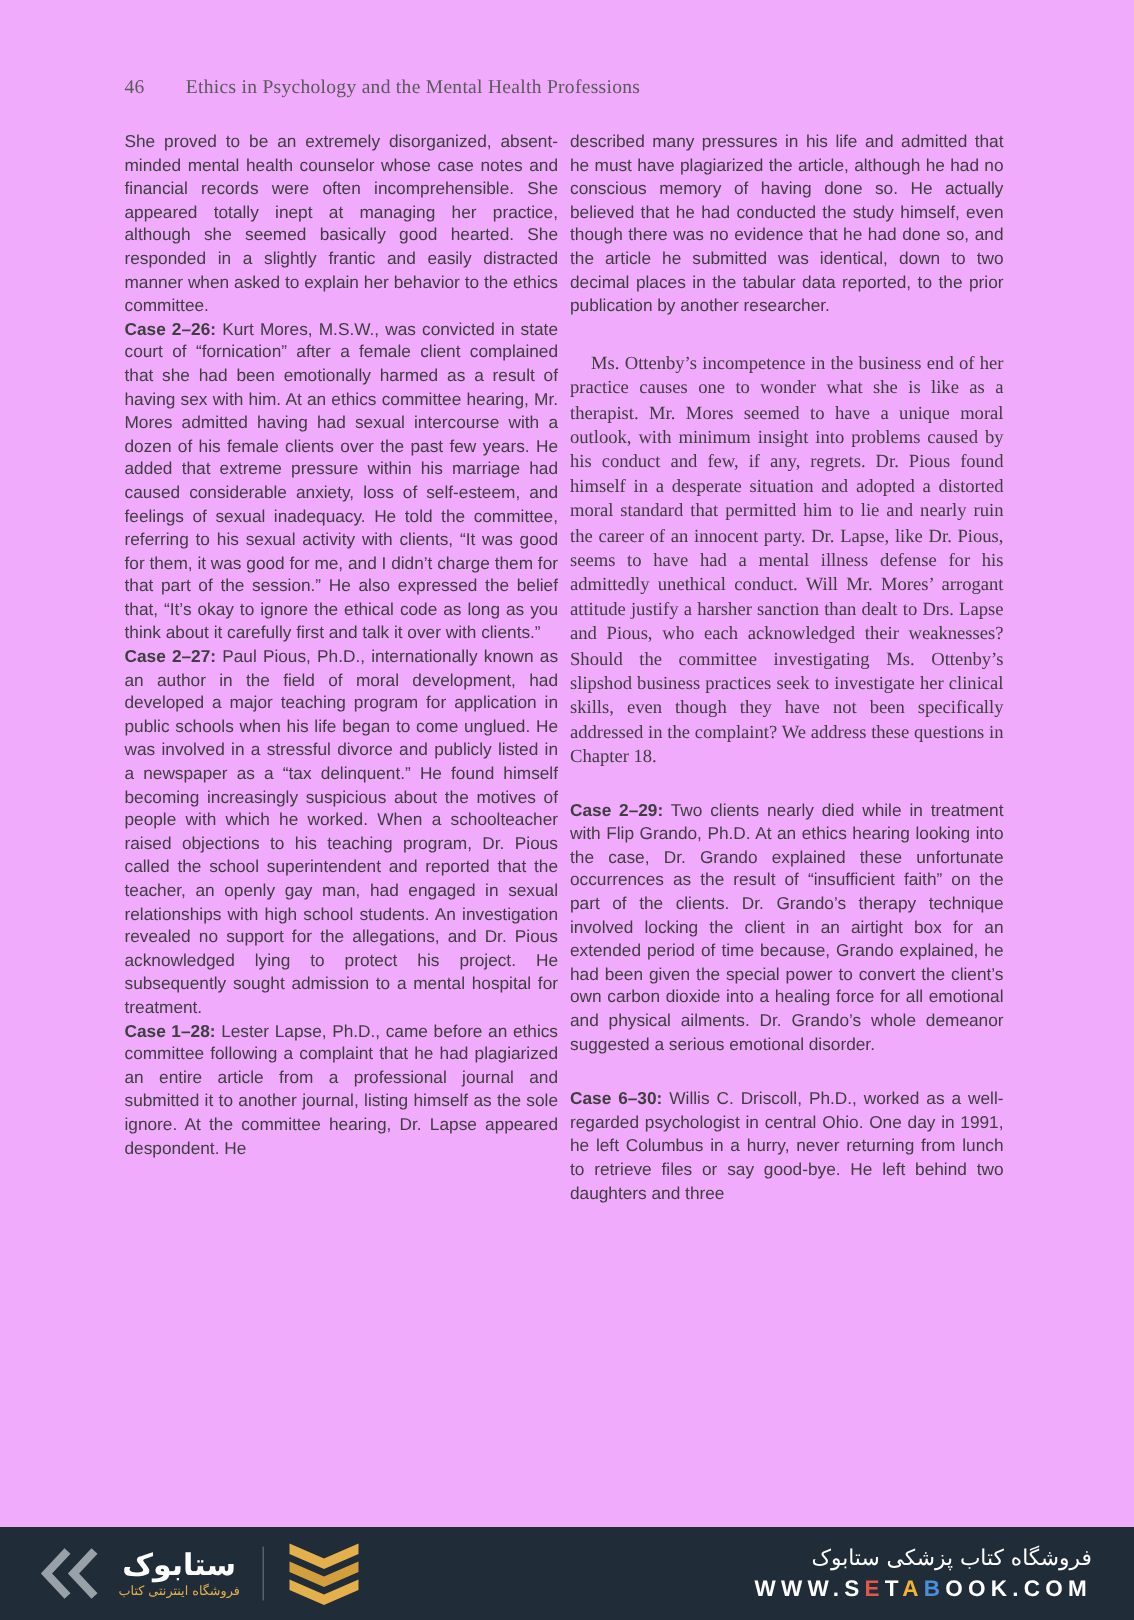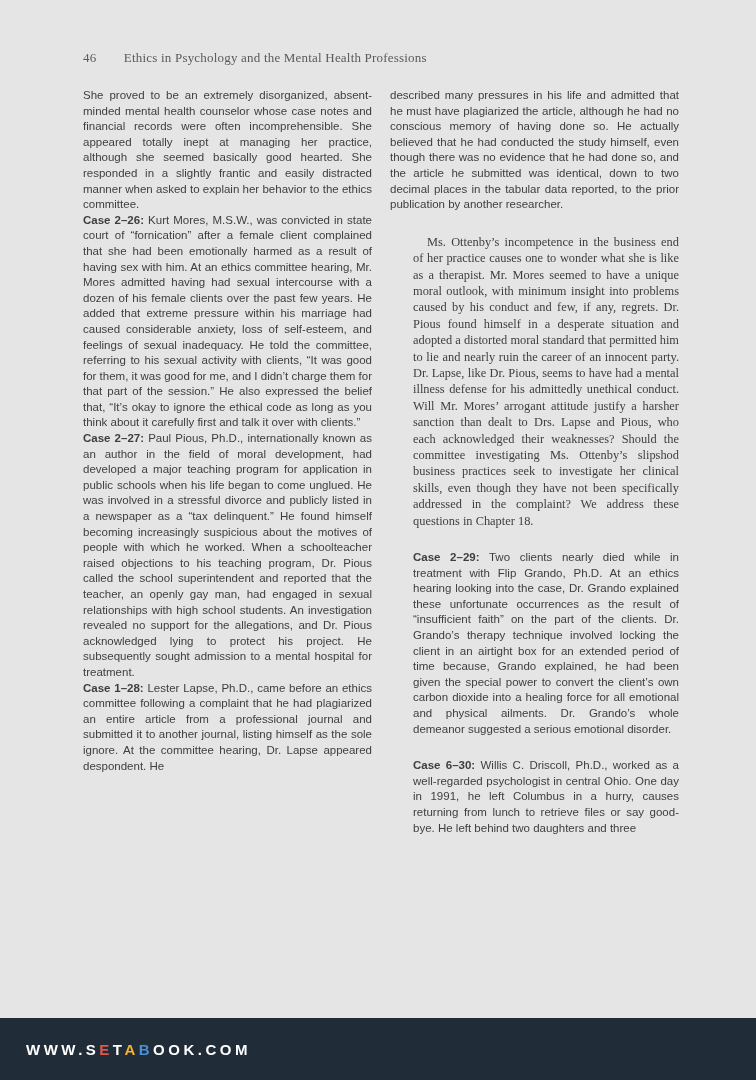--- a/index.html
+++ b/index.html
@@ -1,21 +1,21 @@
 <!DOCTYPE html>
 <html><head>
 <meta charset="utf-8">
 <title>Book Page</title>
 <style>
   html, body { margin: 0; padding: 0; background: #ffffff; }
   .page {
     position: relative;
     width: 756px;
     height: 1080px;
-    background: #e5e5e5;
+    background: #f0abfc;
     overflow: hidden;
     font-family: "Liberation Sans", sans-serif;
     color: #3e3e3e;
   }
   .page-header {
     position: absolute;
     top: 50px;
     left: 83px;
     right: 78px;
     font-family: "Liberation Serif", serif;
@@ -23,33 +23,33 @@
     color: #5a5a5a;
     letter-spacing: 0.2px;
   }
   .page-number { margin-right: 24px; }
   .columns {
     position: absolute;
     top: 88px;
     left: 83px;
     width: 596px;
     display: flex;
-    gap: 18px;
+    gap: 8px;
   }
   .col { width: 289px; }
   .para {
     margin: 0;
     font-size: 11.5px;
     line-height: 15.6px;
     text-align: justify;
     color: #3e3e3e;
     font-family: "Liberation Sans", sans-serif;
   }
   .col-left .para + .para { margin-top: 0; }
-  .col-right .para + .para { margin-top: 21px; margin-left: 23px; }
+  .col-right .para + .para { margin-top: 21px; }
   .para.narrative {
     font-family: "Liberation Serif", serif;
     font-size: 12.4px;
     line-height: 16.4px;
     text-indent: 14px;
   }
   .case-label { font-weight: bold; }
 
   .footer {
     position: absolute;
@@ -113,24 +113,45 @@
       <p class="para"><span>She proved to be an extremely disorganized, absent-minded mental health counselor whose case notes and financial records were often incomprehensible. She appeared totally inept at managing her practice, although she seemed basically good hearted. She responded in a slightly frantic and easily distracted manner when asked to explain her behavior to the ethics committee.</span></p>
       <p class="para"><strong class="case-label">Case 2–26:</strong> <span>Kurt Mores, M.S.W., was convicted in state court of “fornication” after a female client complained that she had been emotionally harmed as a result of having sex with him. At an ethics committee hearing, Mr. Mores admitted having had sexual intercourse with a dozen of his female clients over the past few years. He added that extreme pressure within his marriage had caused considerable anxiety, loss of self-esteem, and feelings of sexual inadequacy. He told the committee, referring to his sexual activity with clients, “It was good for them, it was good for me, and I didn’t charge them for that part of the session.” He also expressed the belief that, “It’s okay to ignore the ethical code as long as you think about it carefully first and talk it over with clients.”</span></p>
       <p class="para"><strong class="case-label">Case 2–27:</strong> <span>Paul Pious, Ph.D., internationally known as an author in the field of moral development, had developed a major teaching program for application in public schools when his life began to come unglued. He was involved in a stressful divorce and publicly listed in a newspaper as a “tax delinquent.” He found himself becoming increasingly suspicious about the motives of people with which he worked. When a schoolteacher raised objections to his teaching program, Dr. Pious called the school superintendent and reported that the teacher, an openly gay man, had engaged in sexual relationships with high school students. An investigation revealed no support for the allegations, and Dr. Pious acknowledged lying to protect his project. He subsequently sought admission to a mental hospital for treatment.</span></p>
       <p class="para"><strong class="case-label">Case 1–28:</strong> <span>Lester Lapse, Ph.D., came before an ethics committee following a complaint that he had plagiarized an entire article from a professional journal and submitted it to another journal, listing himself as the sole ignore. At the committee hearing, Dr. Lapse appeared despondent. He</span></p>
     </div>
 
     <div class="col col-right">
       <p class="para"><span>described many pressures in his life and admitted that he must have plagiarized the article, although he had no conscious memory of having done so. He actually believed that he had conducted the study himself, even though there was no evidence that he had done so, and the article he submitted was identical, down to two decimal places in the tabular data reported, to the prior publication by another researcher.</span></p>
       <p class="para narrative"><span>Ms. Ottenby’s incompetence in the business end of her practice causes one to wonder what she is like as a therapist. Mr. Mores seemed to have a unique moral outlook, with minimum insight into problems caused by his conduct and few, if any, regrets. Dr. Pious found himself in a desperate situation and adopted a distorted moral standard that permitted him to lie and nearly ruin the career of an innocent party. Dr. Lapse, like Dr. Pious, seems to have had a mental illness defense for his admittedly unethical conduct. Will Mr. Mores’ arrogant attitude justify a harsher sanction than dealt to Drs. Lapse and Pious, who each acknowledged their weaknesses? Should the committee investigating Ms. Ottenby’s slipshod business practices seek to investigate her clinical skills, even though they have not been specifically addressed in the complaint? We address these questions in Chapter 18.</span></p>
       <p class="para"><strong class="case-label">Case 2–29:</strong> <span>Two clients nearly died while in treatment with Flip Grando, Ph.D. At an ethics hearing looking into the case, Dr. Grando explained these unfortunate occurrences as the result of “insufficient faith” on the part of the clients. Dr. Grando’s therapy technique involved locking the client in an airtight box for an extended period of time because, Grando explained, he had been given the special power to convert the client’s own carbon dioxide into a healing force for all emotional and physical ailments. Dr. Grando’s whole demeanor suggested a serious emotional disorder.</span></p>
-      <p class="para"><strong class="case-label">Case 6–30:</strong> <span>Willis C. Driscoll, Ph.D., worked as a well-regarded psychologist in central Ohio. One day in 1991, he left Columbus in a hurry, causes returning from lunch to retrieve files or say good-bye. He left behind two daughters and three</span></p>
+      <p class="para"><strong class="case-label">Case 6–30:</strong> <span>Willis C. Driscoll, Ph.D., worked as a well-regarded psychologist in central Ohio. One day in 1991, he left Columbus in a hurry, never returning from lunch to retrieve files or say good-bye. He left behind two daughters and three</span></p>
     </div>
 
   </main>
 
   <footer class="footer">
+    <div class="footer-left">
+      <span class="icon">
+        <svg width="42" height="38" viewBox="0 0 42 38">
+          <path d="M19 4 L5 19 L19 34" stroke="#98a0a8" stroke-width="5.5" fill="none"></path>
+          <path d="M37 4 L23 19 L37 34" stroke="#98a0a8" stroke-width="5.5" fill="none"></path>
+        </svg>
+      </span>
+      <div class="brand-block">
+        <div class="brand-name" dir="rtl">ستابوک</div>
+        <div class="brand-sub" dir="rtl">فروشگاه اینترنتی کتاب</div>
+      </div>
+      <div class="v-divider"></div>
+      <span class="icon">
+        <svg width="50" height="42" viewBox="0 0 50 42">
+          <path d="M2 1 L25 11 L48 1 L48 8 L25 18 L2 8 Z" fill="#e3b04b"></path>
+          <path d="M2 13 L25 23 L48 13 L48 20 L25 30 L2 20 Z" fill="#d29f3c"></path>
+          <path d="M2 25 L25 35 L48 25 L48 32 L25 42 L2 32 Z" fill="#e3b04b"></path>
+        </svg>
+      </span>
+    </div>
     <div class="footer-right">
+      <div class="footer-tagline" dir="rtl">فروشگاه کتاب پزشکی ستابوک</div>
       <div class="footer-url"><span style="color: rgb(255, 255, 255);">WWW.</span><span style="color: rgb(255, 255, 255);">S</span><span style="color: rgb(226, 87, 76);">E</span><span style="color: rgb(255, 255, 255);">T</span><span style="color: rgb(242, 178, 51);">A</span><span style="color: rgb(74, 144, 217);">B</span><span style="color: rgb(255, 255, 255);">OOK.COM</span></div>
     </div>
   </footer>
 
 </div>
 
 </body></html>

